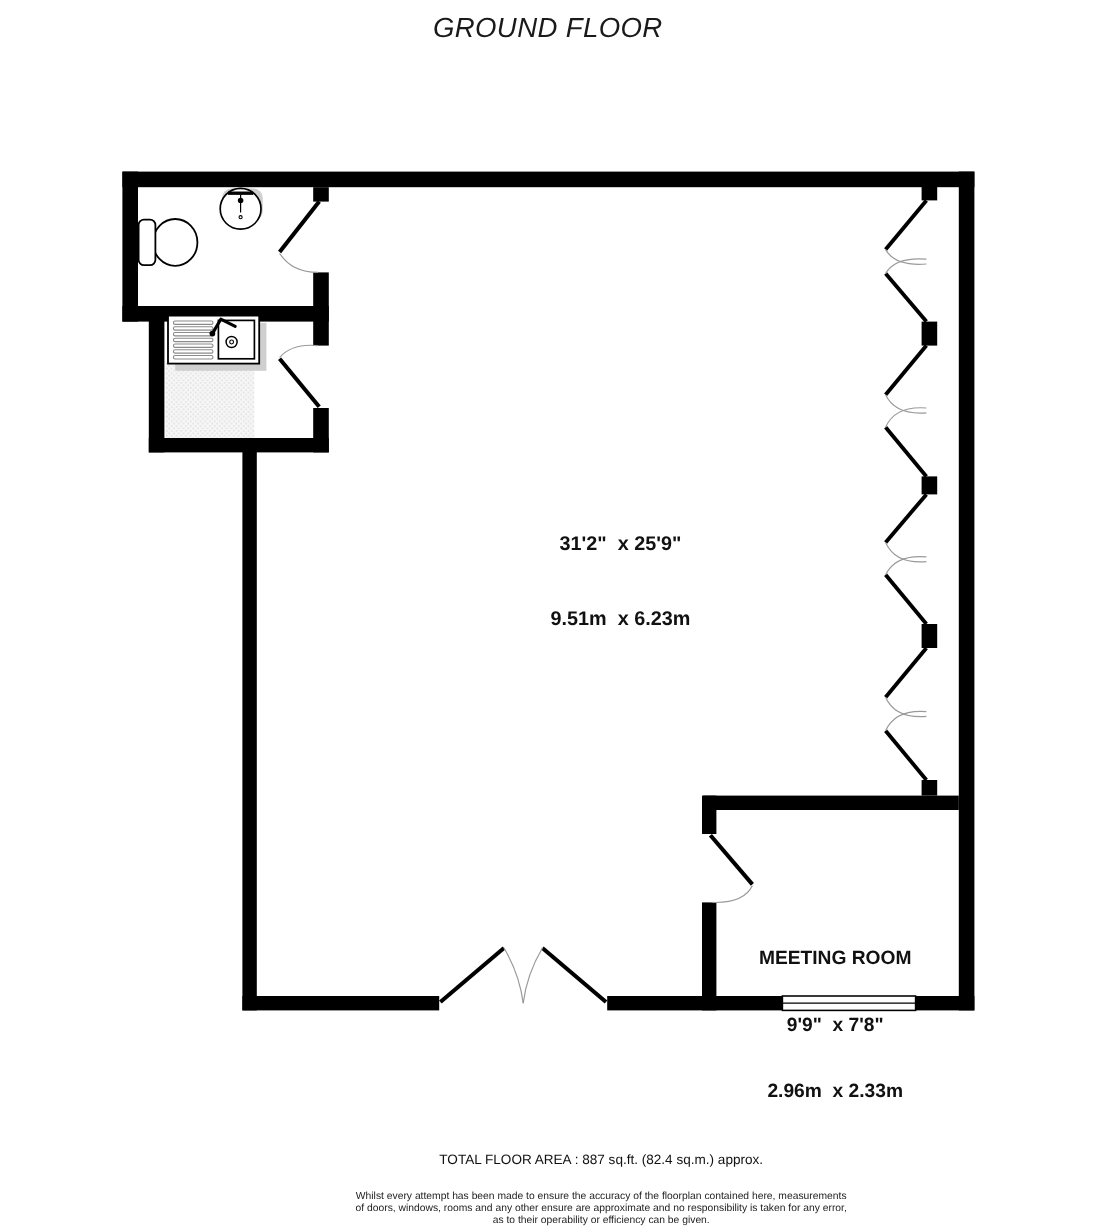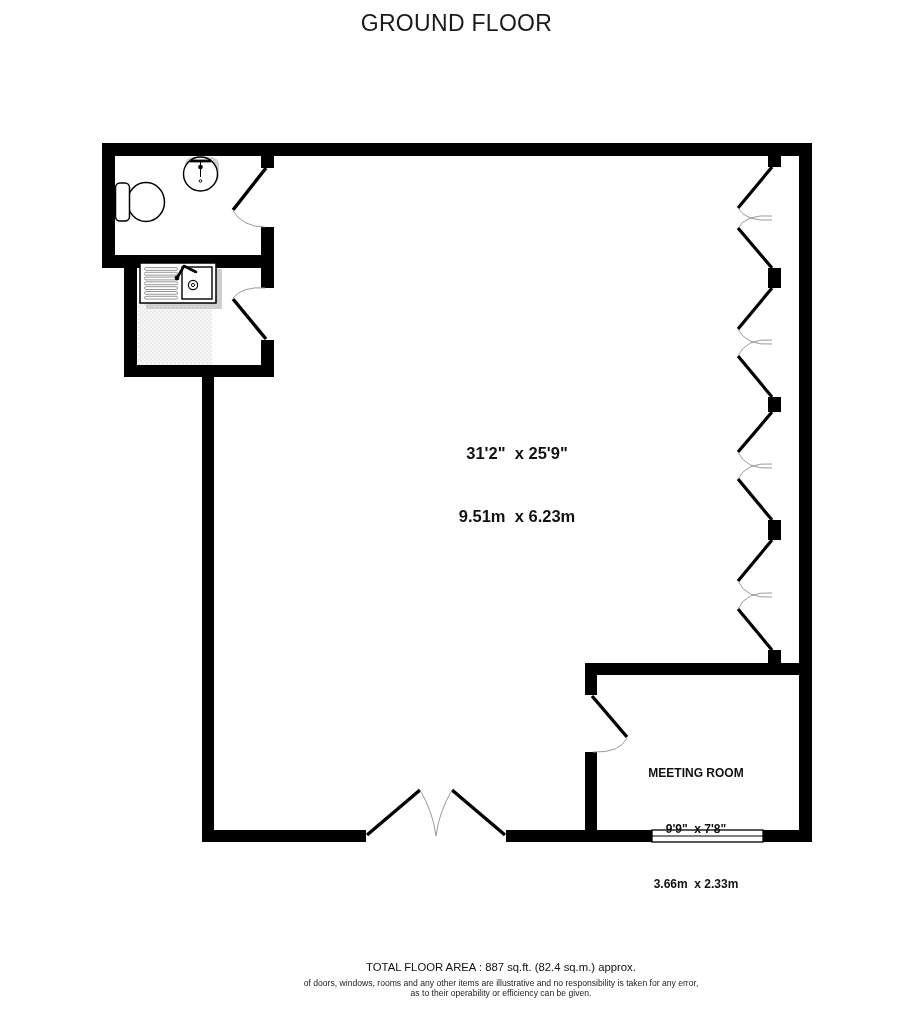--- a/index.html
+++ b/index.html
@@ -3,33 +3,33 @@
 <meta charset="utf-8">
 <style>
   html,body{margin:0;padding:0;}
   body{
     width:913px;height:1024px;position:relative;background:#ffffff;
     font-family:"Liberation Sans", sans-serif;color:#1c1c1c;overflow:hidden;
   }
   #plan-svg{position:absolute;left:0;top:0;width:913px;height:1024px;}
   .title-block{
     position:absolute;top:9px;left:0;width:913px;text-align:center;
-    font-size:23px;line-height:28px;color:#1a1a1a;letter-spacing:0.3px;
+    font-size:23px;line-height:28px;color:#1a1a1a;letter-spacing:0.3px;font-style:italic;
   }
   .room-label{
     position:absolute;transform:translateX(-50%);text-align:center;
     font-weight:bold;color:#111;white-space:pre;
   }
   .main-room-label{left:517px;top:401px;font-size:16.5px;line-height:21px;}
-  .meeting-room-label{left:696px;top:727px;font-size:12px;line-height:18.5px;}
+  .meeting-room-label{left:696px;top:753px;font-size:16px;line-height:18.5px;}
   .footer-block{
     position:absolute;left:501px;top:961px;width:660px;transform:translateX(-50%);
     text-align:center;
   }
-  .footer-area{font-size:11.3px;line-height:13px;color:#111;margin-bottom:5px;text-align:center;}
+  .footer-area{font-size:11.3px;line-height:13px;color:#111;margin-bottom:18px;text-align:center;}
   .footer-line{font-size:8.6px;line-height:9.8px;color:#222;}
 </style>
 </head>
 <body>
 
 <svg id="plan-svg" viewBox="0 0 913 1024" xmlns="http://www.w3.org/2000/svg">
   <defs>
     <pattern id="dots" width="4" height="4" patternUnits="userSpaceOnUse">
       <rect width="4" height="4" fill="#f6f6f6"></rect>
       <circle cx="1" cy="1" r="0.7" fill="#dcdcdc"></circle>
@@ -153,21 +153,22 @@
 </div>
 
 <div class="room-label main-room-label">
   <div>31'2"  x 25'9"</div>
   <div>9.51m  x 6.23m</div>
 </div>
 
 <div class="room-label meeting-room-label">
   <div>MEETING ROOM</div>
   <div>9'9"  x 7'8"</div>
-  <div>3.66m  x 2.33m</div>
+  <div>2.96m  x 2.33m</div>
 </div>
 
 <div class="footer-block">
   <div class="footer-area">TOTAL FLOOR AREA : 887 sq.ft. (82.4 sq.m.) approx.</div>
-  <div class="footer-line">of doors, windows, rooms and any other items are illustrative and no responsibility is taken for any error,</div>
+  <div class="footer-line">Whilst every attempt has been made to ensure the accuracy of the floorplan contained here, measurements</div>
+  <div class="footer-line">of doors, windows, rooms and any other ensure are approximate and no responsibility is taken for any error,</div>
   <div class="footer-line">as to their operability or efficiency can be given.</div>
 
 </div>
 
 </body></html>

